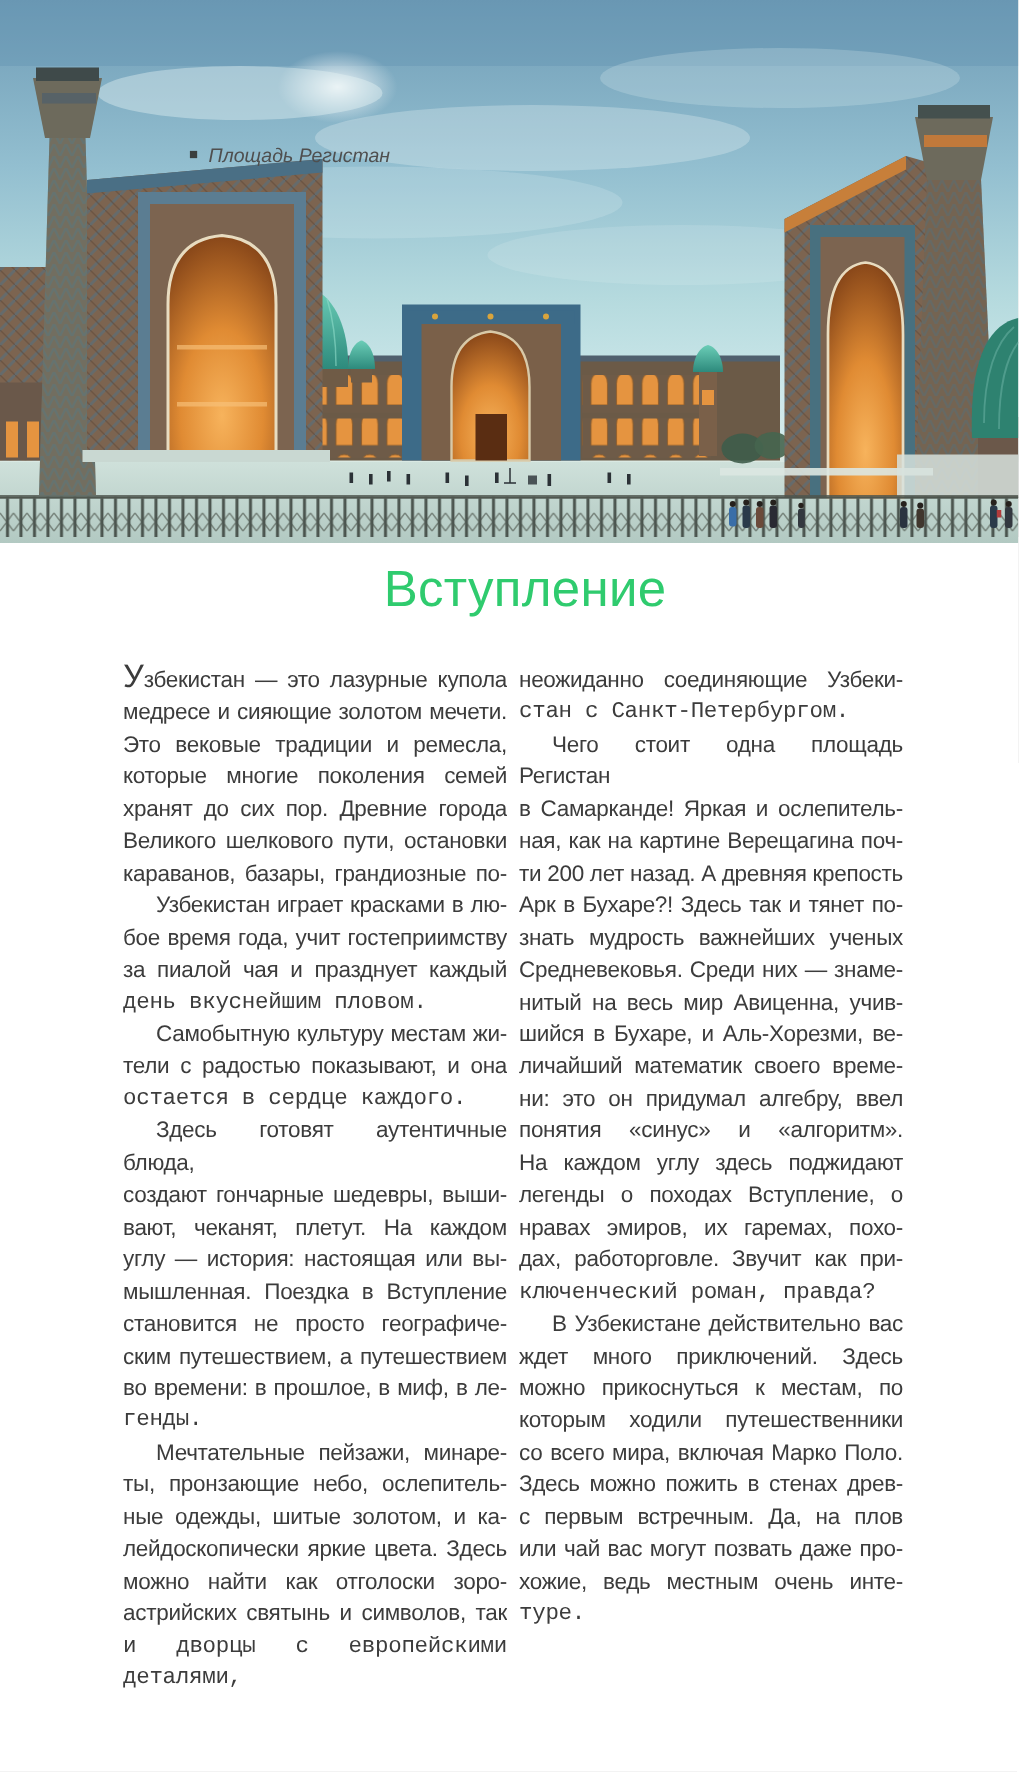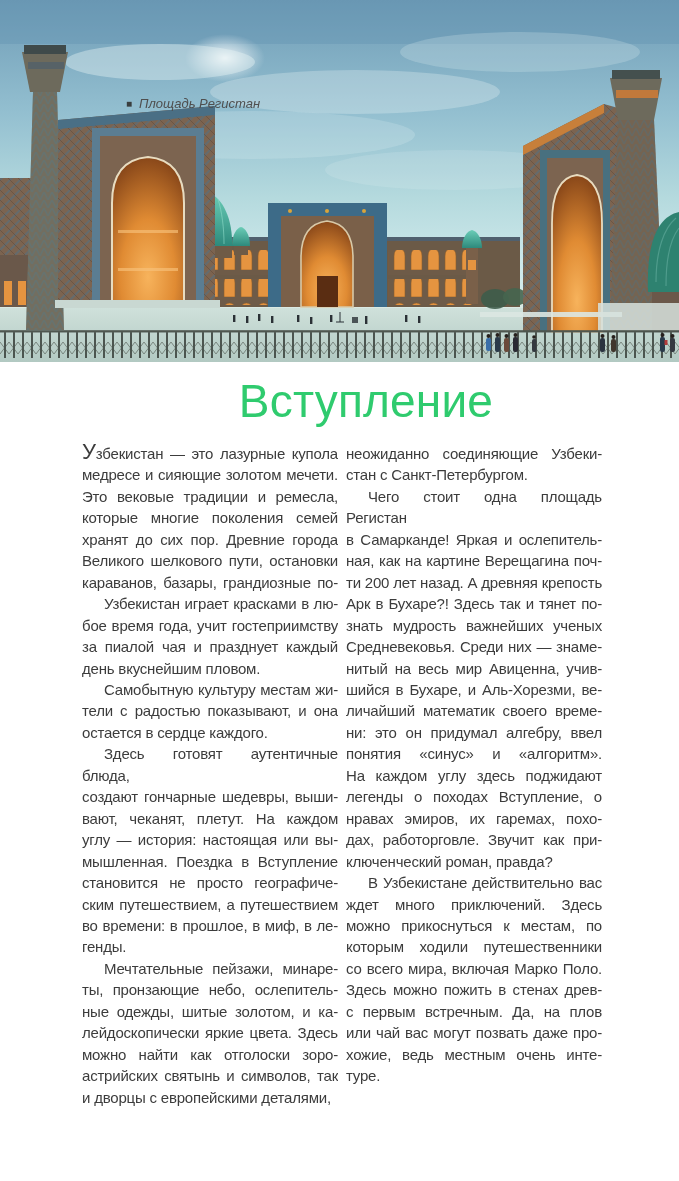--- a/index.html
+++ b/index.html
@@ -14,38 +14,38 @@
   .photo-caption{
     position:absolute;left:126px;top:96px;
     font-size:13px;font-style:italic;color:var(--caption-gray,#4f4f4f);
     display:flex;align-items:center;white-space:nowrap;
   }
   .caption-bullet{
     font-style:normal;font-size:10px;color:#3a3f3f;margin-right:7px;line-height:1;
   }
   
   .chapter-title{
-    position:absolute;left:98px;top:374px;width:536px;
-    text-align:center;font-size:46px;font-weight:400;
+    position:absolute;left:82px;top:374px;width:536px;
+    text-align:center;font-size:34px;font-weight:400;
     color:var(--title-green,#2fcb6e);letter-spacing:.2px;
   }
   
   .columns{
     position:absolute;left:82px;top:443px;width:536px;
     display:flex;gap:8px;
     color:var(--body-text,#3c3c3c);
   }
   .col{width:256px;}
   .para{margin:0;}
   .line{
     font-size:15px;line-height:21.45px;letter-spacing:-0.2px;
     text-align:justify;text-align-last:justify;
     overflow:hidden;white-space:normal;
   }
-  .line.last{text-align-last:left;}
+  .line.last{text-align-last:left;font-family:Liberation Mono, monospace;}
   .line.ind{text-indent:22px;}
   .initial{font-size:22px;line-height:10px;}
 </style>
 </head>
 <body>
 
 <div class="page">
 
   <div class="photo">
     <svg viewBox="0 0 679 362" preserveAspectRatio="none">

